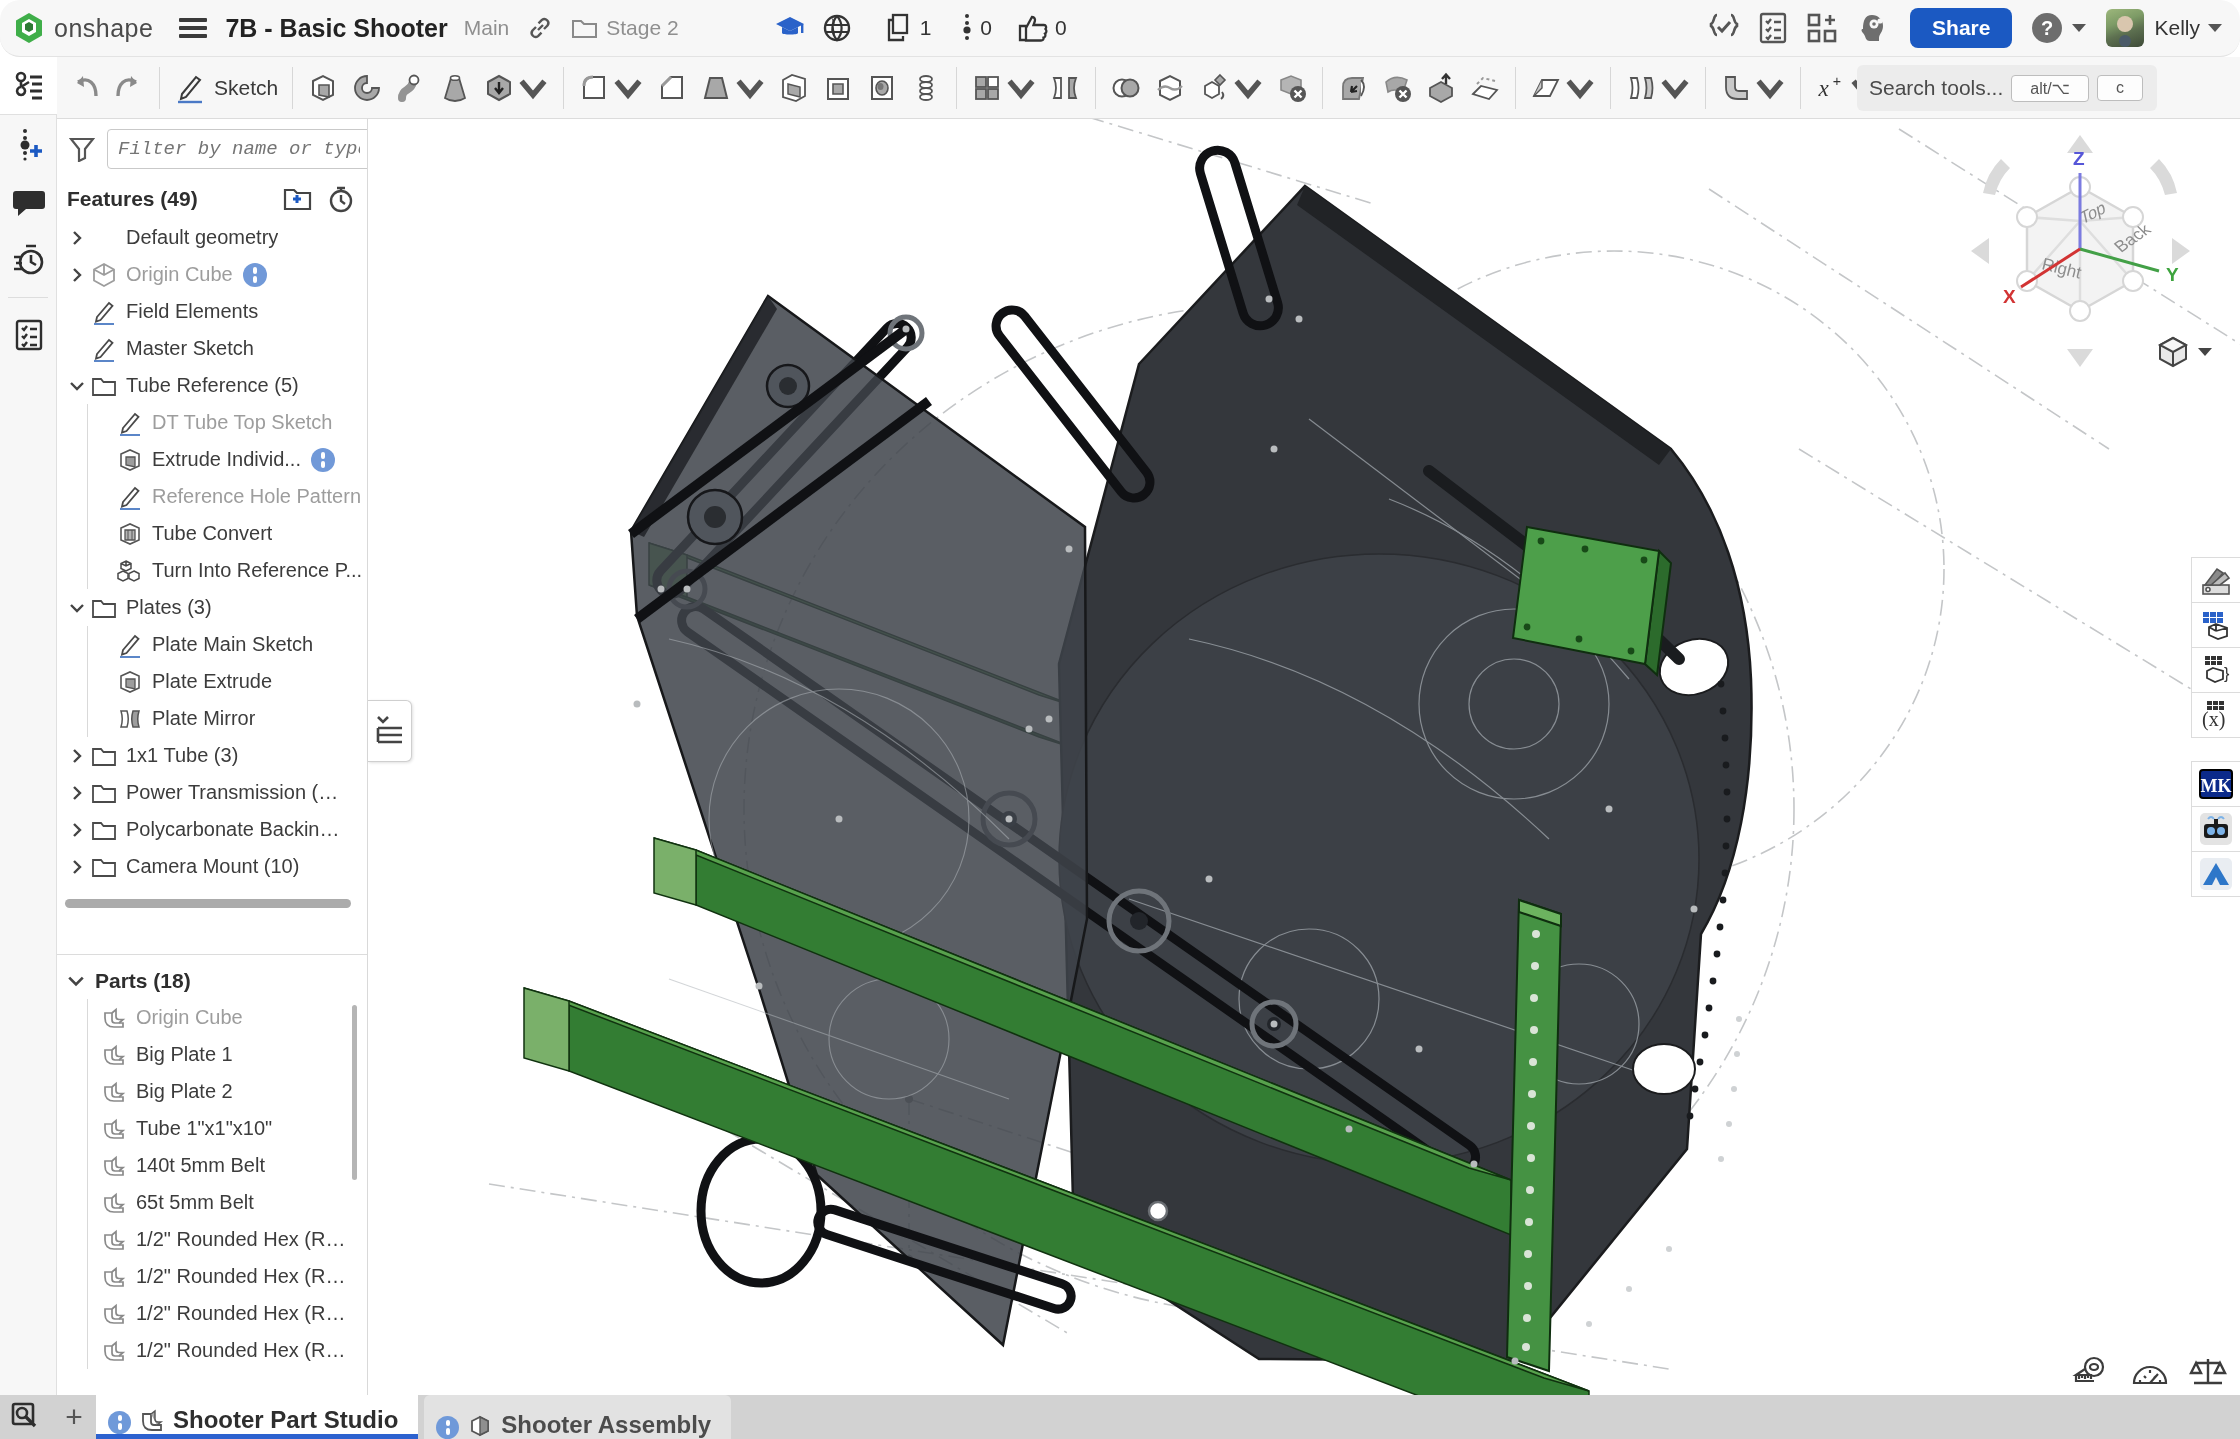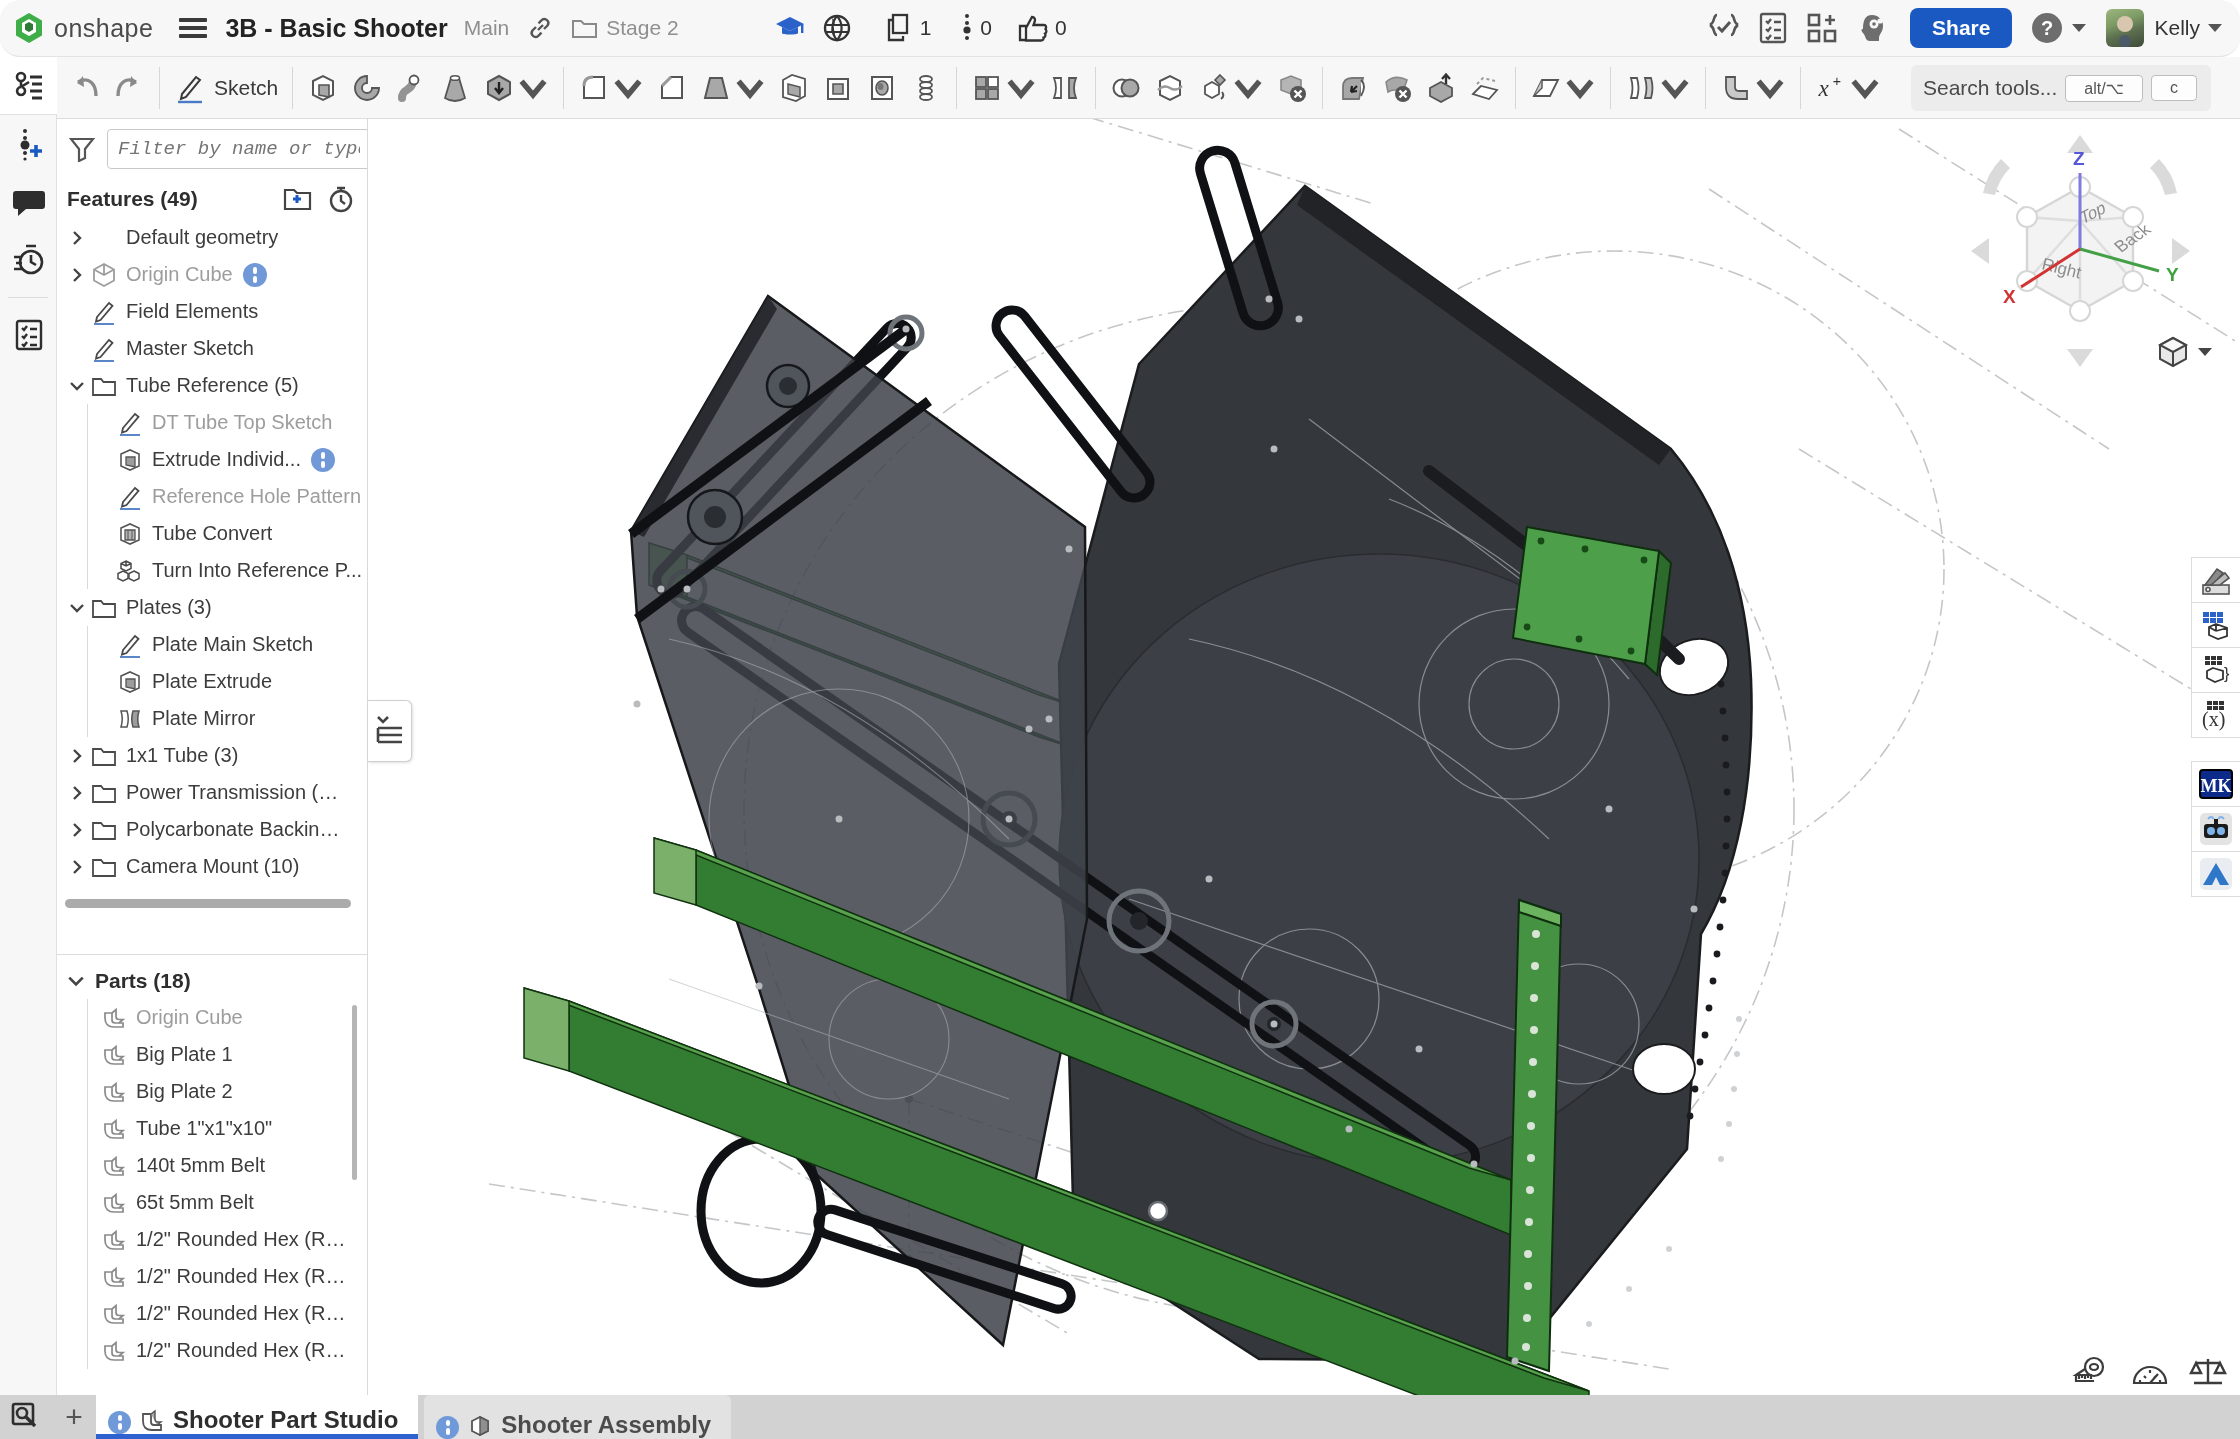--- a/index.html
+++ b/index.html
@@ -34,21 +34,21 @@
 
   
   #toolbar { position:absolute; left:57px; top:57px; width:2183px; height:62px;
     background:#f7f7f7; border-bottom:1px solid #dcdcdc; display:flex; align-items:center; }
   .tgroup { display:flex; align-items:center; }
   .tsep { width:1px; height:42px; background:#d7d7d7; margin:0 8px; }
   .tbtn { display:flex; align-items:center; padding:5px 6px; border-radius:4px; cursor:pointer; }
   .tbtn svg { width:32px; height:32px; }
   .tchev { width:14px; height:14px; margin-left:2px; }
   .sketch-label { font-size:21px; color:#3a3a3a; margin-left:8px; }
-  .search-tools { position:absolute; left:1854px; top:8px; width:300px; height:46px;
+  .search-tools { position:absolute; left:1800px; top:8px; width:300px; height:46px;
     background:#ececec; border-radius:6px; display:flex; align-items:center;
     padding:0 12px; cursor:text; }
   .search-tools .ph { font-size:21px; color:#4a4a4a; }
   .kbd { background:#fdfdfd; border:1px solid #bdbdbd; border-radius:4px; font-size:16px;
     color:#555; padding:3px 18px; margin-left:8px; }
 
   
   #leftrail { position:absolute; left:0; top:57px; width:57px; height:1338px;
     background:#f7f7f7; border-right:1px solid #e0e0e0; }
   .rail-item { width:57px; height:58px; display:flex; align-items:center; justify-content:center; cursor:pointer; }
@@ -124,21 +124,21 @@
           <path d="M17 8 L24 12 V21 L17 25 L10 21 V12 Z" fill="#fff"></path>
           <path d="M17 11 L21 13.3 V18.7 L17 21 L13 18.7 V13.3 Z" fill="#2c7a33"></path>
         </svg>
     </span>
     <span class="logo-word">onshape</span>
     <span class="hamburger">
         <div></div>
         <div></div>
         <div></div>
       </span>
-    <span class="doc-title">3B - Basic Shooter</span>
+    <span class="doc-title">7B - Basic Shooter</span>
     <span class="ws-name">Main</span>
     <span class="hicon">
       <svg width="26" height="26" viewBox="0 0 26 26" fill="none" stroke="#555" stroke-width="2.4">
           <path d="M11 15 L16 10 M9 12 l-3.5 3.5 a4 4 0 0 0 5.6 5.6 L14.5 17.7 M17 14 l3.5-3.5 a4 4 0 0 0-5.6-5.6 L11.5 8.3"></path>
         </svg>
     </span>
     <span class="hicon">
       <svg width="27" height="24" viewBox="0 0 27 24" fill="none" stroke="#8a8a8a" stroke-width="2">
           <path d="M2 5 h8 l3 3 h12 v13 H2 Z"></path>
         </svg>

